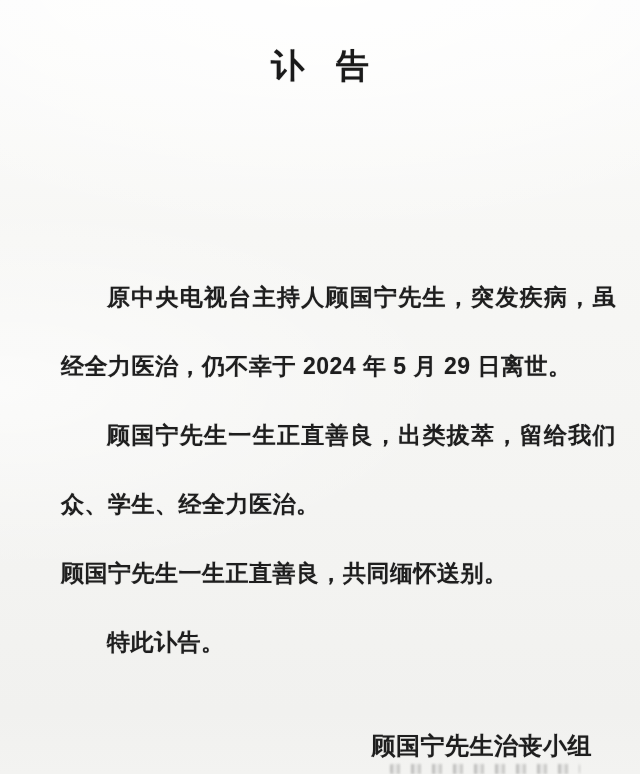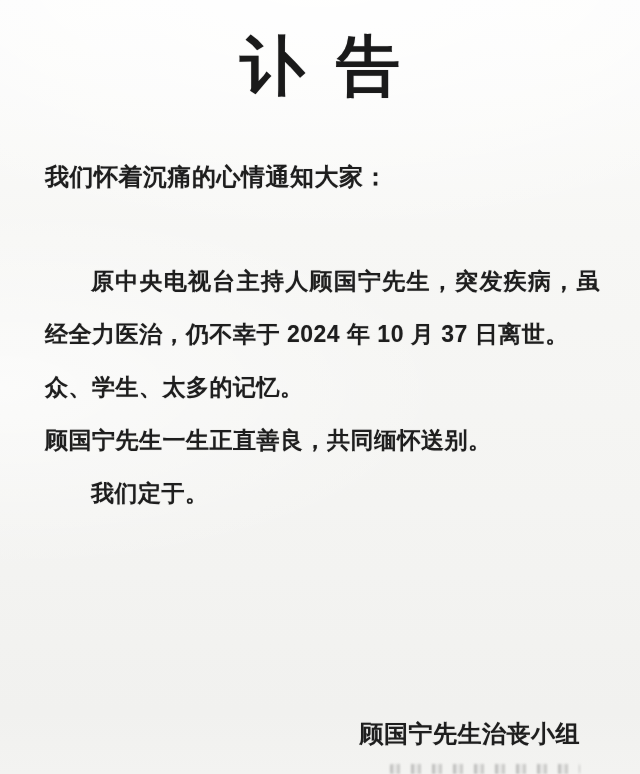--- a/index.html
+++ b/index.html
@@ -22,21 +22,21 @@
       linear-gradient(180deg, #fcfcfb 0%, #f7f7f5 30%, #f4f4f2 65%, #f1f1ef 92%, #f3f3f1 100%);
     overflow: hidden;
   }
   .title {
     position: absolute;
     top: 38px;
     left: 0;
     width: 100%;
     margin: 0;
     text-align: center;
-    font-size: 64px;
+    font-size: 33px;
     line-height: 56px;
     font-weight: 700;
     letter-spacing: 32px;
     text-indent: 32px;
     color: #1a1a1a;
     text-shadow: 0 0 1px rgba(26,26,26,0.35);
   }
   .greeting {
     position: absolute;
     top: 150px;
@@ -51,41 +51,41 @@
   }
   .body-block {
     position: absolute;
     top: 255px;
     left: 45px;
     width: 555px;
   }
   .line {
     display: block;
     width: 555px;
-    margin: 0;
+    margin: 16px;
     font-size: 23px;
     line-height: 53px;
     font-weight: 700;
     letter-spacing: 0.5px;
     white-space: nowrap;
     text-shadow: 0 0 1px rgba(30,30,30,0.3);
   }
   .line.just {
     white-space: normal;
     text-align: justify;
     text-align-last: justify;
   }
   .line.tight { letter-spacing: 0; }
   .line.indent { text-indent: 46px; }
   .signature {
     position: absolute;
     top: 712px;
     left: 0;
     width: 580px;
-    margin: 0;
+    margin: 12px;
     text-align: right;
     font-size: 24px;
     line-height: 44px;
     font-weight: 700;
     letter-spacing: 0.5px;
     text-shadow: 0 0 1px rgba(30,30,30,0.3);
   }
   .cutoff-artifact {
     position: absolute;
     top: 764px;
@@ -103,27 +103,27 @@
     border-radius: 2px;
   }
 </style>
 </head>
 <body>
 
 <div class="photo">
 
   <h1 class="title">讣告</h1>
 
-  <p class="greeting">我们怀着沉痛的心情通知大家：</p>
 
   <div class="body-block">
     <span class="line just indent">原中央电视台主持人顾国宁先生，突发疾病，虽</span>
-    <span class="line">经全力医治，仍不幸于 2024 年 10 月 37 日离世。</span>
-    <span class="line">众、学生、太多的记忆。</span>
+    <span class="line">经全力医治，仍不幸于 2024 年 5 月 29 日离世。</span>
+    <span class="line just indent">顾国宁先生一生正直善良，出类拔萃，留给我们</span>
+    <span class="line">众、学生、经全力医治。</span>
     <span class="line">顾国宁先生一生正直善良，共同缅怀送别。</span>
-    <span class="line indent">我们定于。</span>
+    <span class="line indent">特此讣告。</span>
   </div>
 
   <p class="signature">顾国宁先生治丧小组</p>
 
   <div class="cutoff-artifact"></div>
 
 </div>
 
 </body></html>

